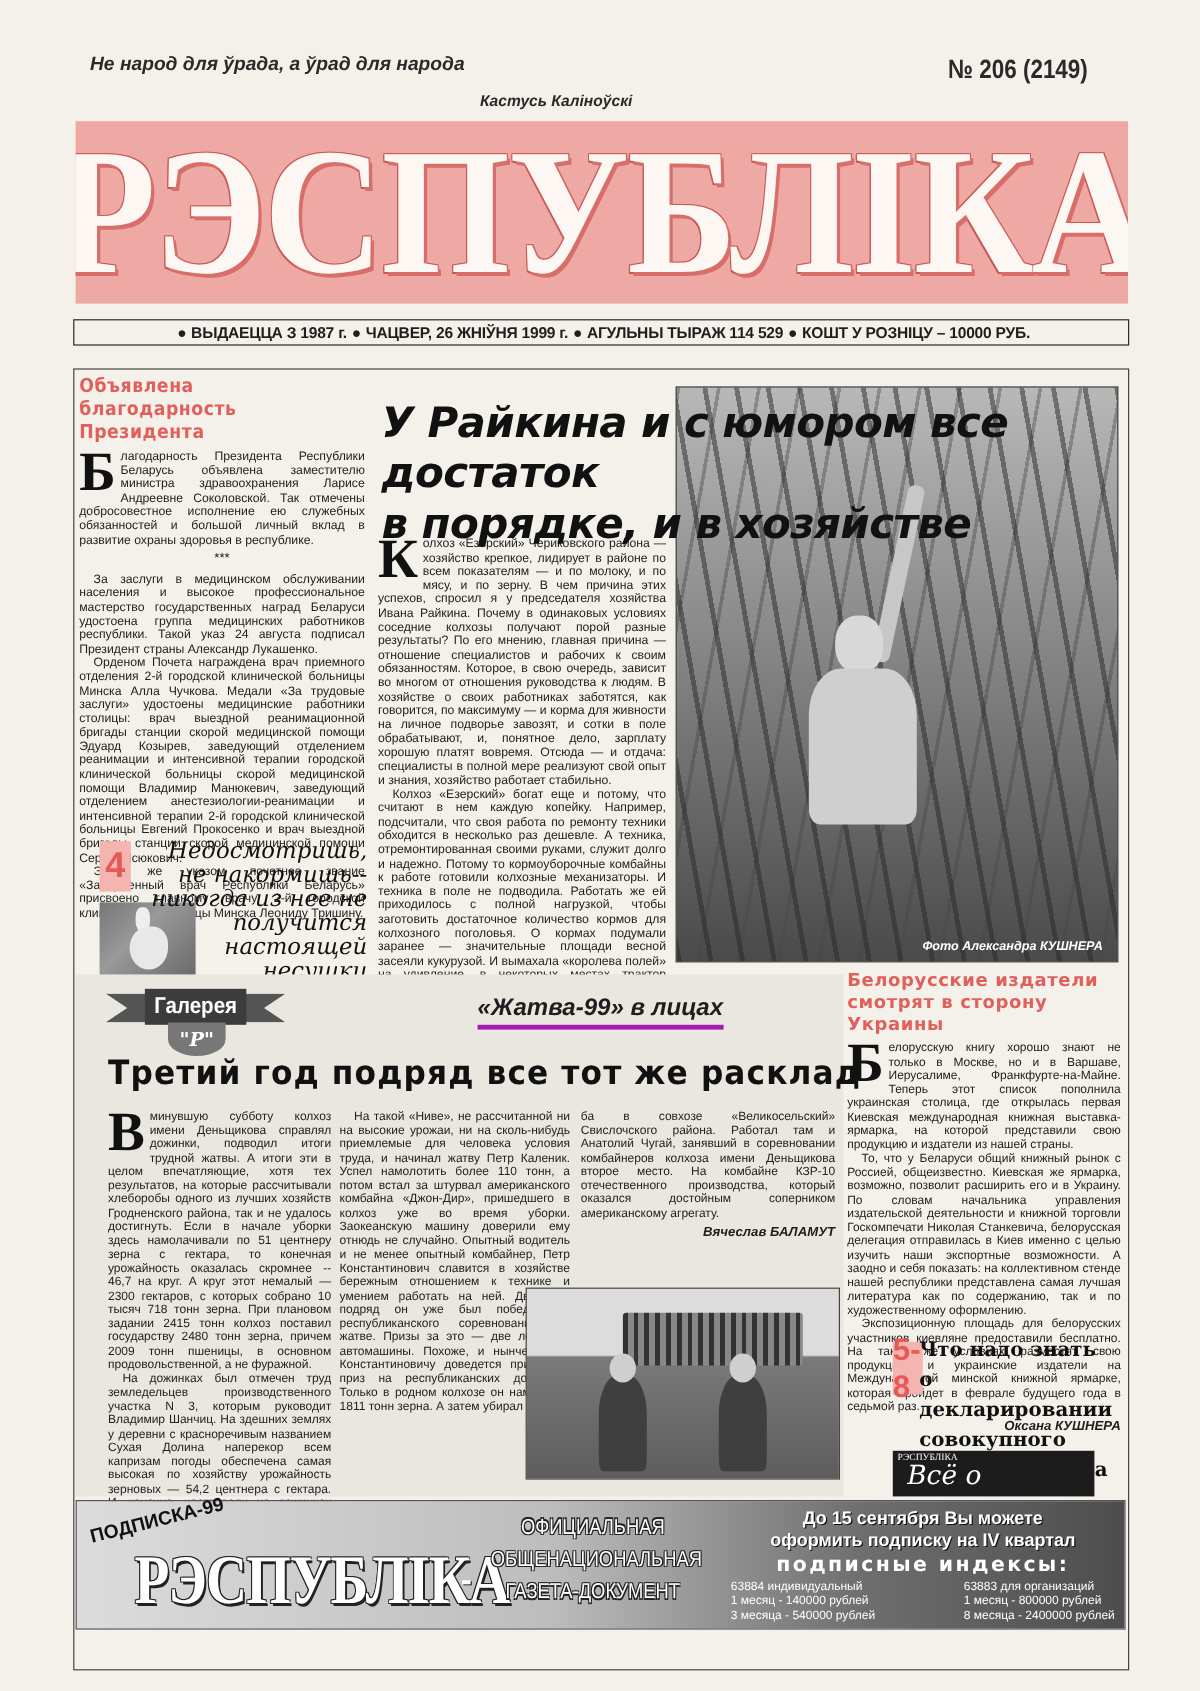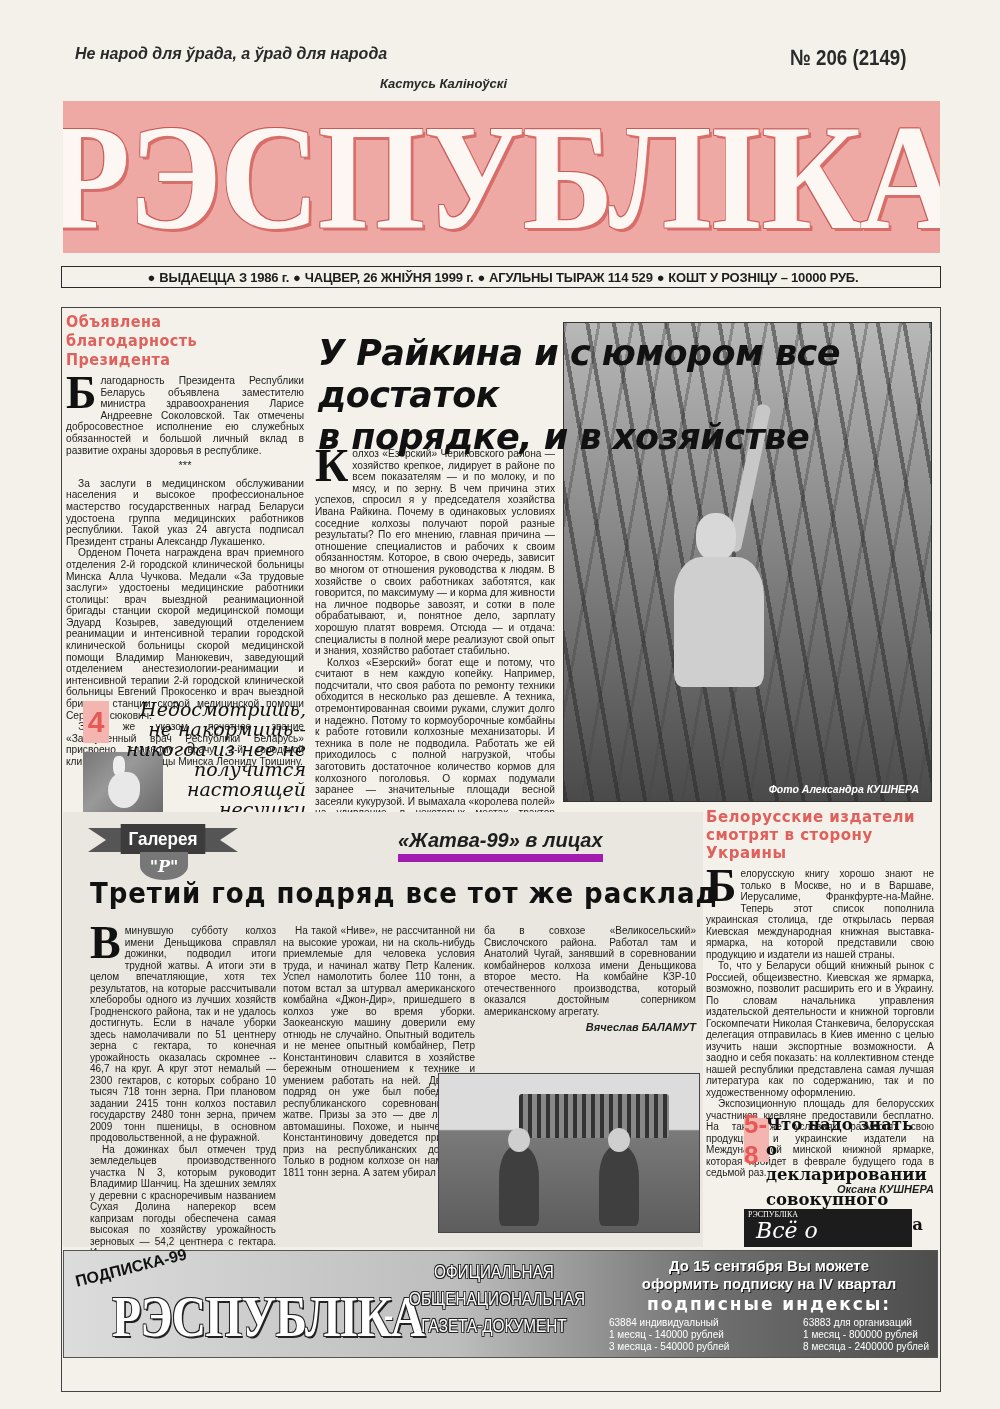--- a/index.html
+++ b/index.html
@@ -8,21 +8,21 @@
     background: #f3f1ea;
     font-family: "Liberation Sans", sans-serif;
     color: #1e1e1e;
     position: relative;
     overflow: hidden;
   }
   .abs { position: absolute; }
 
   
   .motto { left: 75px; top: 45px; font-size: 16px; font-weight: bold; font-style: italic; color: #2a2a2a; }
-  .motto-author { left: 380px; top: 76px; font-size: 13px; font-weight: bold; font-style: italic; color: #2a2a2a; }
+  .motto-author { left: 400px; top: 76px; font-size: 13px; font-weight: bold; font-style: italic; color: #2a2a2a; }
   .issue-no { left: 790px; top: 45px; font-size: 22px; font-weight: bold; color: #2a2a2a; font-family: "Liberation Sans", sans-serif; transform: scaleX(0.85); transform-origin: left; }
   .banner {
     left: 63px; top: 101px; width: 877px; height: 152px;
     background: #efa9a4;
     display: flex; align-items: center; justify-content: center;
     overflow: hidden;
   }
   .banner-title {
     font-family: "Liberation Serif", serif;
     font-size: 150px; font-weight: bold; color: #fdf7f4;
@@ -98,21 +98,21 @@
   .ribbon-center {
     position: absolute; left: 28px; top: 0; width: 94px; height: 30px; background: #3c3c3c;
     color: #fff; font-weight: bold; font-size: 19px; display: flex; align-items: center; justify-content: center;
     font-family: "Liberation Sans", sans-serif; transform: scaleX(0.9);
   }
   .ribbon-medal {
     position: absolute; left: 52px; top: 28px; width: 48px; height: 28px; background: #777; border-radius: 0 0 50% 50%;
     color: #fff; font-style: italic; font-weight: bold; font-size: 16px; display: flex; align-items: center; justify-content: center;
     font-family: "DejaVu Serif", serif;
   }
-  .harvest-rubric { left: 398px; top: 829px; font-size: 20px; font-weight: bold; font-style: italic; padding-bottom: 2px; border-bottom: 8px solid #a21caf; }
+  .harvest-rubric { left: 398px; top: 829px; font-size: 20px; font-weight: bold; font-style: italic; padding-bottom: 2px; border-bottom: 4px solid #a21caf; }
   .harvest-head {
     left: 90px; top: 877px; width: 600px; font-family: "DejaVu Sans", sans-serif; font-weight: bold;
     font-size: 28px; letter-spacing: 1px; color: #111; white-space: nowrap; transform: scaleX(0.93); transform-origin: left;
   }
   .col3a { left: 90px; top: 925px; width: 186px; }
   .col3b { left: 283px; top: 925px; width: 192px; }
   .col3c { left: 484px; top: 925px; width: 212px; }
   .col3b .body-text, .col3a .body-text, .col3c .body-text { font-size: 10px; line-height: 11.5px; }
   .byline { text-align: right; font-weight: bold; font-style: italic; font-size: 11px; margin-top: 4px; }
   .photo-harvest {
@@ -152,21 +152,21 @@
 <body>
 
 <div class="abs motto">Не народ для ўрада, а ўрад для народа</div>
 <div class="abs motto-author">Кастусь Каліноўскі</div>
 <div class="abs issue-no">№ 206 (2149)</div>
 <div class="abs banner">
   <div class="banner-title">РЭСПУБЛІКА</div>
 </div>
 <div class="abs infobar">
   <span class="dot">●</span>
-  <span>ВЫДАЕЦЦА З 1986 г.</span>
+  <span>ВЫДАЕЦЦА З 1987 г.</span>
   <span class="dot">●</span>
   <span>ЧАЦВЕР, 26 ЖНІЎНЯ 1999 г.</span>
   <span class="dot">●</span>
   <span>АГУЛЬНЫ ТЫРАЖ 114 529</span>
   <span class="dot">●</span>
   <span>КОШТ У РОЗНІЦУ – 10000 РУБ.</span>
 </div>
 
 <div class="abs frame"></div>
 

